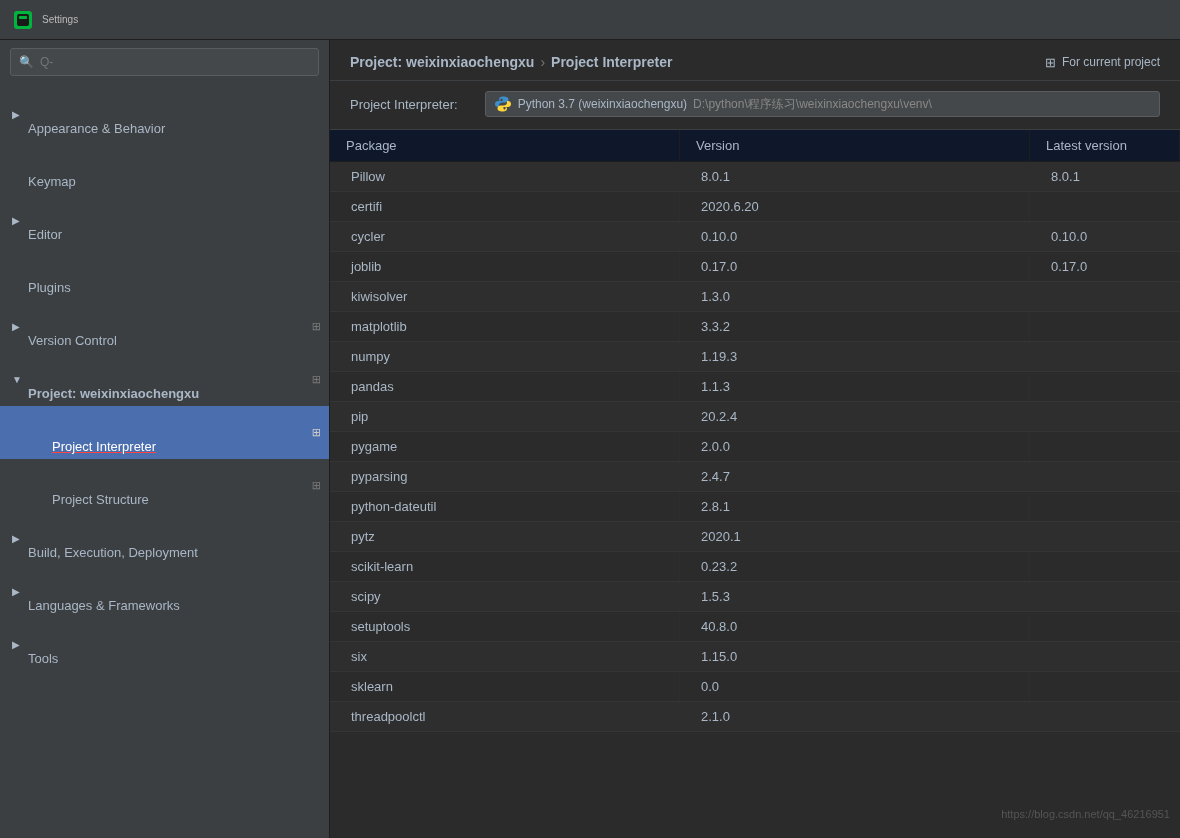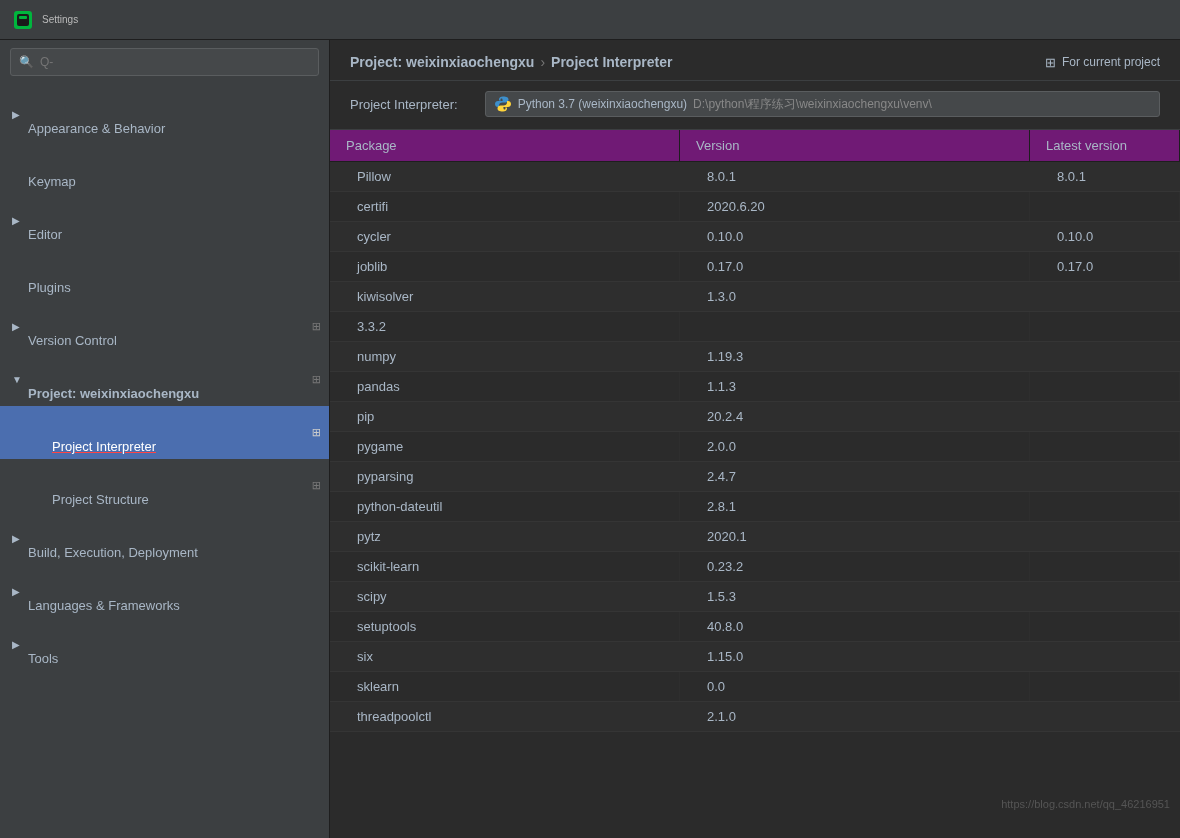--- a/index.html
+++ b/index.html
@@ -173,21 +173,21 @@
       color: #a9b7c6;
       font-size: 12px;
     }
     .packages-table {
       flex: 1;
       overflow-y: auto;
     }
     .table-header {
       display: grid;
       grid-template-columns: 350px 350px 1fr;
-      background: #701a75;
+      background: #0f172a;
       border-bottom: 1px solid #1e1e1e;
       position: sticky;
       top: 0;
     }
     .table-header-cell {
       padding: 8px 16px;
       color: #a9b7c6;
       font-size: 13px;
       border-right: 1px solid #1e1e1e;
     }
@@ -196,28 +196,28 @@
       grid-template-columns: 350px 350px 1fr;
       border-bottom: 1px solid #353535;
     }
     .table-row:nth-child(odd) {
       background: #2e2e2e;
     }
     .table-row:nth-child(even) {
       background: #2b2b2b;
     }
     .table-cell {
-      padding: 7px 27px;
+      padding: 7px 21px;
       color: #a9b7c6;
       font-size: 13px;
       border-right: 1px solid #2e2e2e;
     }
     .watermark {
       position: fixed;
-      bottom: 28px;
+      bottom: 18px;
       right: 10px;
       color: #555;
       font-size: 11px;
     }
     
     ::-webkit-scrollbar { width: 8px; height: 8px; }
     ::-webkit-scrollbar-track { background: #2b2b2b; }
     ::-webkit-scrollbar-thumb { background: #555; border-radius: 4px; }
   </style>
 </head>
@@ -358,20 +358,21 @@
     <div class="table-cell">joblib</div>
     <div class="table-cell">0.17.0</div>
     <div class="table-cell">0.17.0</div>
   </div>
           <div class="table-row">
     <div class="table-cell">kiwisolver</div>
     <div class="table-cell">1.3.0</div>
     <div class="table-cell"></div>
   </div>
           <div class="table-row">
+    <div class="table-cell">matplotlib</div>
     <div class="table-cell">3.3.2</div>
     <div class="table-cell"></div>
   </div>
           <div class="table-row">
     <div class="table-cell">numpy</div>
     <div class="table-cell">1.19.3</div>
     <div class="table-cell"></div>
   </div>
           <div class="table-row">
     <div class="table-cell">pandas</div>

